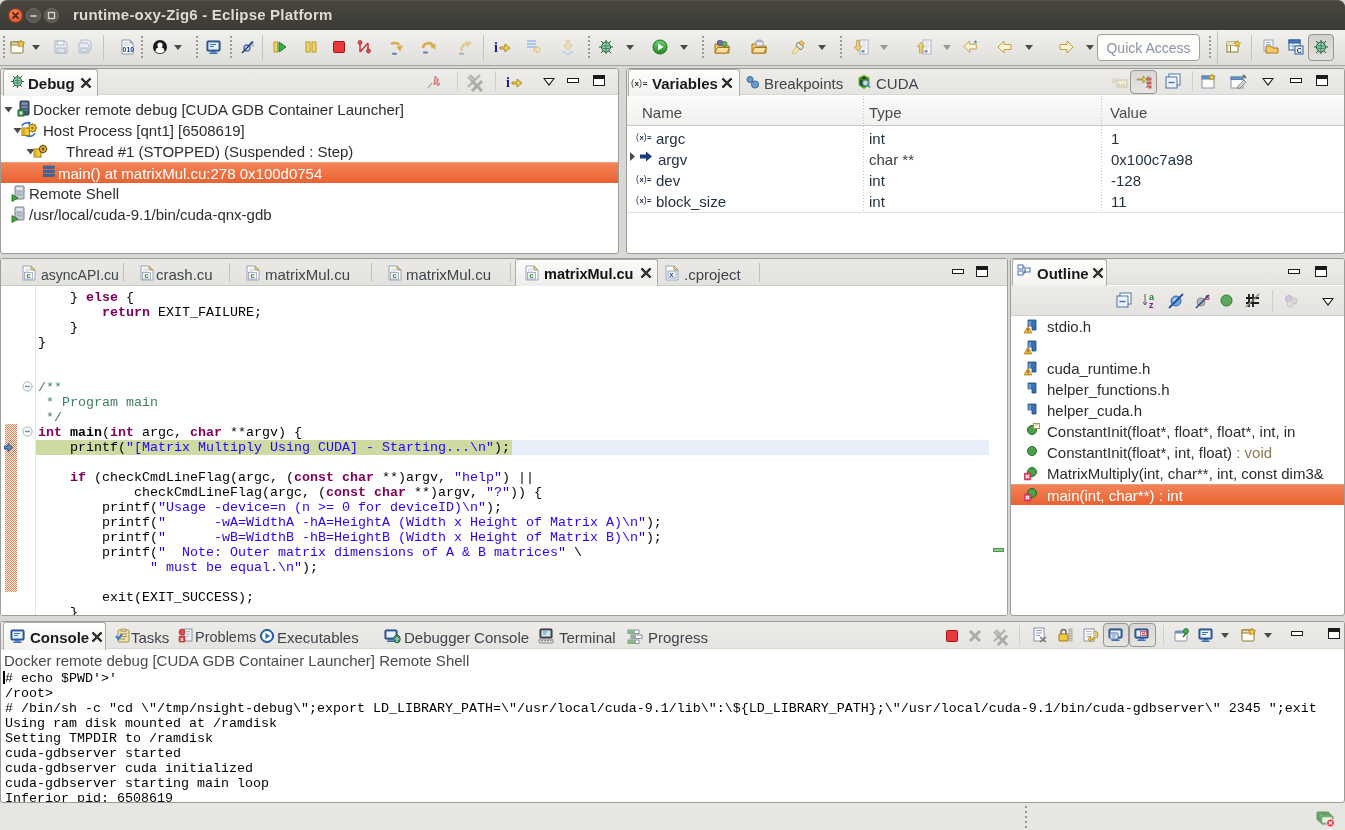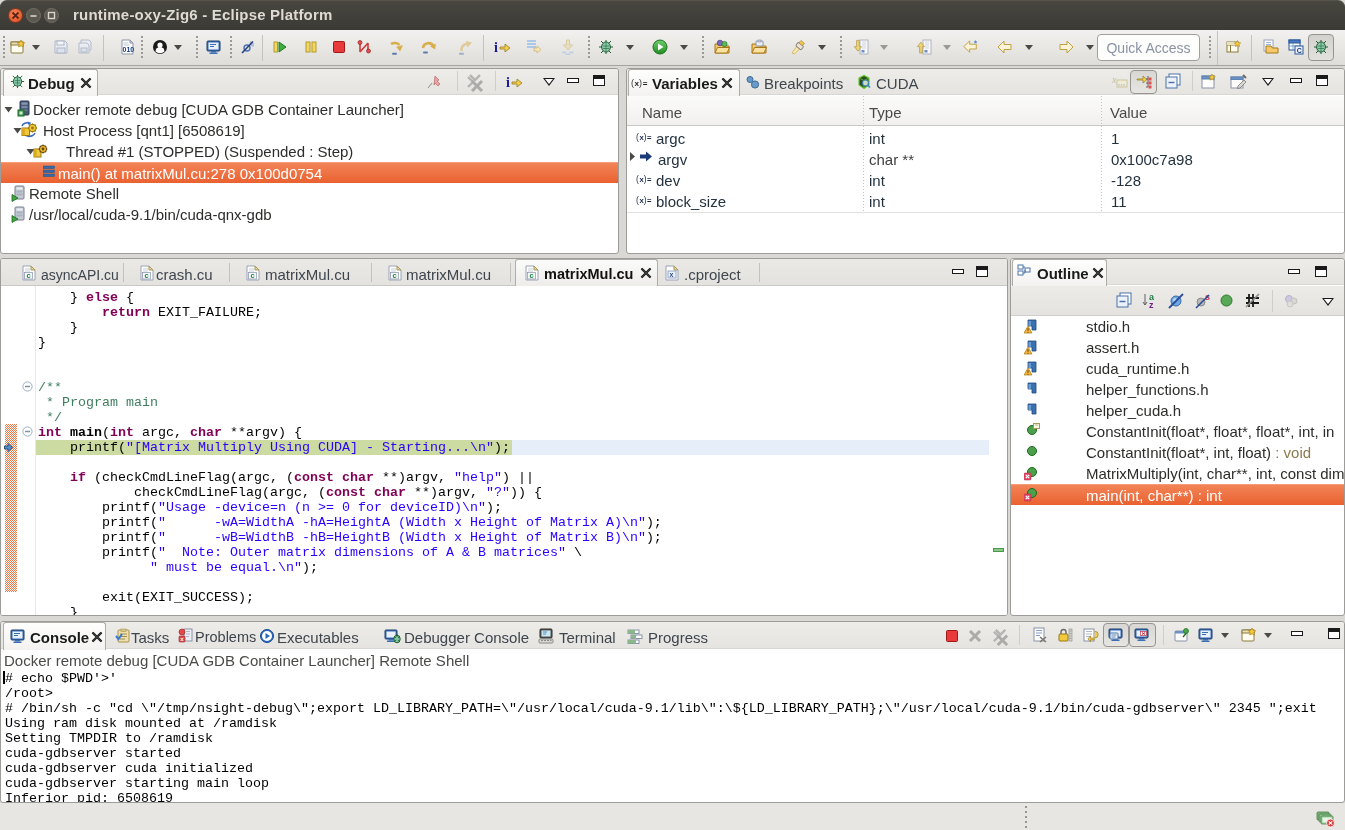--- a/index.html
+++ b/index.html
@@ -32,21 +32,21 @@
 .pddo { position:absolute; width:0; height:0; border-left:6px solid transparent; border-right:6px solid transparent; border-top:8px solid #1A1A1A; }
 .pddi { position:absolute; left:-4px; top:-7.5px; width:0; height:0; border-left:4px solid transparent; border-right:4px solid transparent; border-top:5px solid #FFF; }
 .trow { position:absolute; height:21px; font-size:15px; color:#2D2D2B; white-space:pre; }
 .sel-orange { background:linear-gradient(#F28457,#EA6130); border-top:1px solid #F59B77; color:#FFFFFF; }
 .ticon { position:absolute; }
 .cl { position:absolute; left:37px; height:15px; white-space:pre; font-family:"Liberation Mono",monospace; font-size:13.33px; color:#000; }
 .kw { color:#7F0055; font-weight:bold; }
 .str { color:#2A00FF; }
 .cmt { color:#3F7F5F; }
 .orow { position:absolute; left:0; width:333px; height:21px; }
-.olab { position:absolute; top:2px; font-size:15px; color:#2D2D2B; white-space:pre;margin-left:39px; }
+.olab { position:absolute; top:2px; font-size:15px; color:#2D2D2B; white-space:pre; }
 
 .conline { position:absolute; left:4px; height:15px; white-space:pre; font-family:"Liberation Mono",monospace; font-size:13.33px; color:#000; }
 
 #statusbar { position:absolute; left:0; top:803px; width:1345px; height:27px; background:#E7E6E2; }
 </style>
 </head>
 <body>
 <svg width="0" height="0" style="position:absolute">
 <defs>
 <g id="cuic">
@@ -661,23 +661,20 @@
       <circle cx="12" cy="9" r="3" fill="#C8C8C4" stroke="#9A9A96"></circle>
       <circle cx="8" cy="12" r="3" fill="#D8D8D4" stroke="#A8A8A4"></circle>
     </svg>
   <div class="pddo" style="left:311px;top:39px">
       <div class="pddi"></div>
     </div>
 
   <div class="orow" style="top:57px">
       <span class="olab" style="left:36px">stdio.h</span>
     </div>
-  <div class="orow" style="top:78px">
-      <span class="olab" style="left:36px">assert.h</span>
-    </div>
   <div class="orow" style="top:99px">
       <span class="olab" style="left:36px">cuda_runtime.h</span>
     </div>
   <div class="orow" style="top:120px">
       <span class="olab" style="left:36px">helper_functions.h</span>
     </div>
   <div class="orow" style="top:141px">
       <span class="olab" style="left:36px">helper_cuda.h</span>
     </div>
   <div class="orow" style="top:162px">

